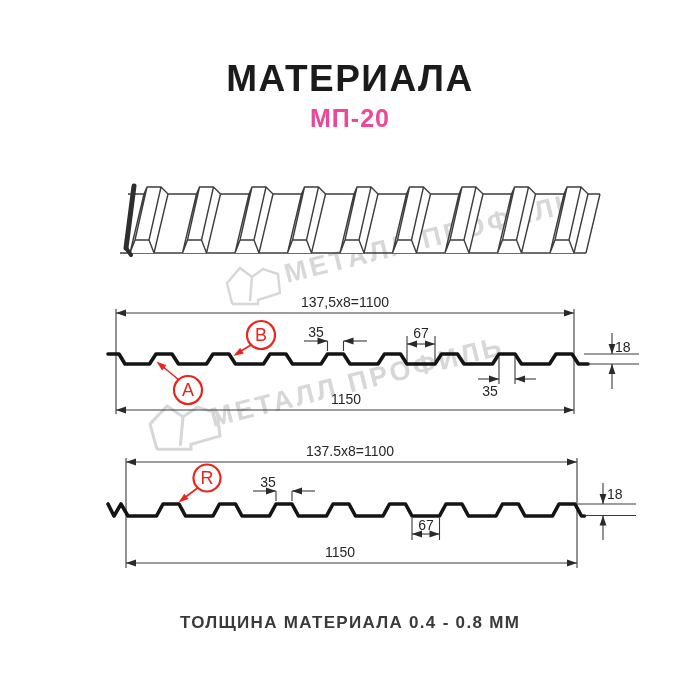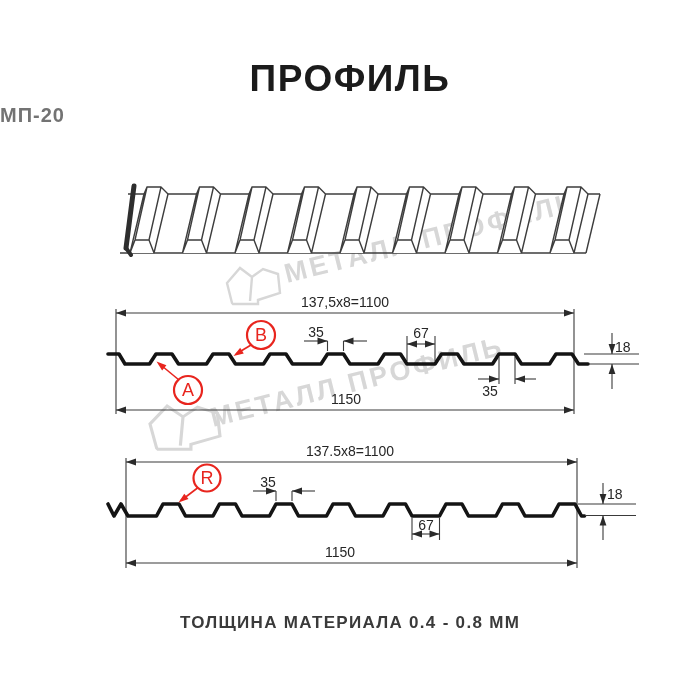--- a/index.html
+++ b/index.html
@@ -1,41 +1,41 @@
 <!DOCTYPE html>
 <html><head>
 <meta charset="utf-8">
 <style>
   html,body{margin:0;padding:0;background:#ffffff;}
   .page{position:relative;width:700px;height:700px;background:#fff;overflow:hidden;
         font-family:"Liberation Sans",sans-serif;}
   .title{position:absolute;top:58px;left:0;width:100%;text-align:center;
          font-size:37px;font-weight:800;letter-spacing:1.5px;color:#1b1b1b;}
-  .subtitle{position:absolute;top:104px;left:0;width:100%;text-align:left;
-         font-size:20px;font-weight:600;letter-spacing:1px;color:#737373;}
+  .subtitle{position:absolute;top:104px;left:0;width:100%;text-align:center;
+         font-size:25px;font-weight:600;letter-spacing:1px;color:#ec4899;}
   .caption{position:absolute;top:613px;left:0;width:100%;text-align:center;
          font-size:17px;font-weight:700;letter-spacing:1.3px;color:#3a3a3a;}
   svg.canvas{position:absolute;left:0;top:0;}
   .profile{stroke:#141414;stroke-width:3.6;fill:none;stroke-linejoin:round;stroke-linecap:round;}
   .dimline{stroke:#3a3a3a;stroke-width:1.1;fill:none;}
   .dimtext{font-size:14px;fill:#262626;}
   .ah{fill:#2a2a2a;}
   .sheetline{stroke:#3d3d3d;stroke-width:1.4;fill:none;stroke-linejoin:round;}
   .wmtext{font-size:27px;font-weight:bold;letter-spacing:3px;}
   .wmlogo{fill:none;stroke-width:2.4;}
   .redcirc{fill:none;stroke-width:2.2;}
   .redletter{font-size:18px;font-weight:400;}
   .redline{stroke-width:1.6;fill:none;}
 </style>
 </head>
 <body>
 
 <div class="page">
 
-  <div class="title">ПРОФИЛЬ</div>
+  <div class="title">МАТЕРИАЛА</div>
   <div class="subtitle">МП-20</div>
 
   <svg class="canvas" width="700" height="700" viewBox="0 0 700 700">
 
     <defs>
       <path id="ah" d="M0,0 L10,-3.4 L10,3.4 Z"></path>
       <g id="rib3d">
         <polygon points="0,75 14,16 17,9 31,9 38,16 24,75" fill="#ffffff" stroke="none"></polygon>
         <path class="sheetline" d="M0,75 L5,62 L19,62 L24,75 M0,75 L14,16 M24,75 L38,16 M5,62 L17,9 M19,62 L31,9 M14,16 L17,9 L31,9 L38,16"></path>
       </g>

